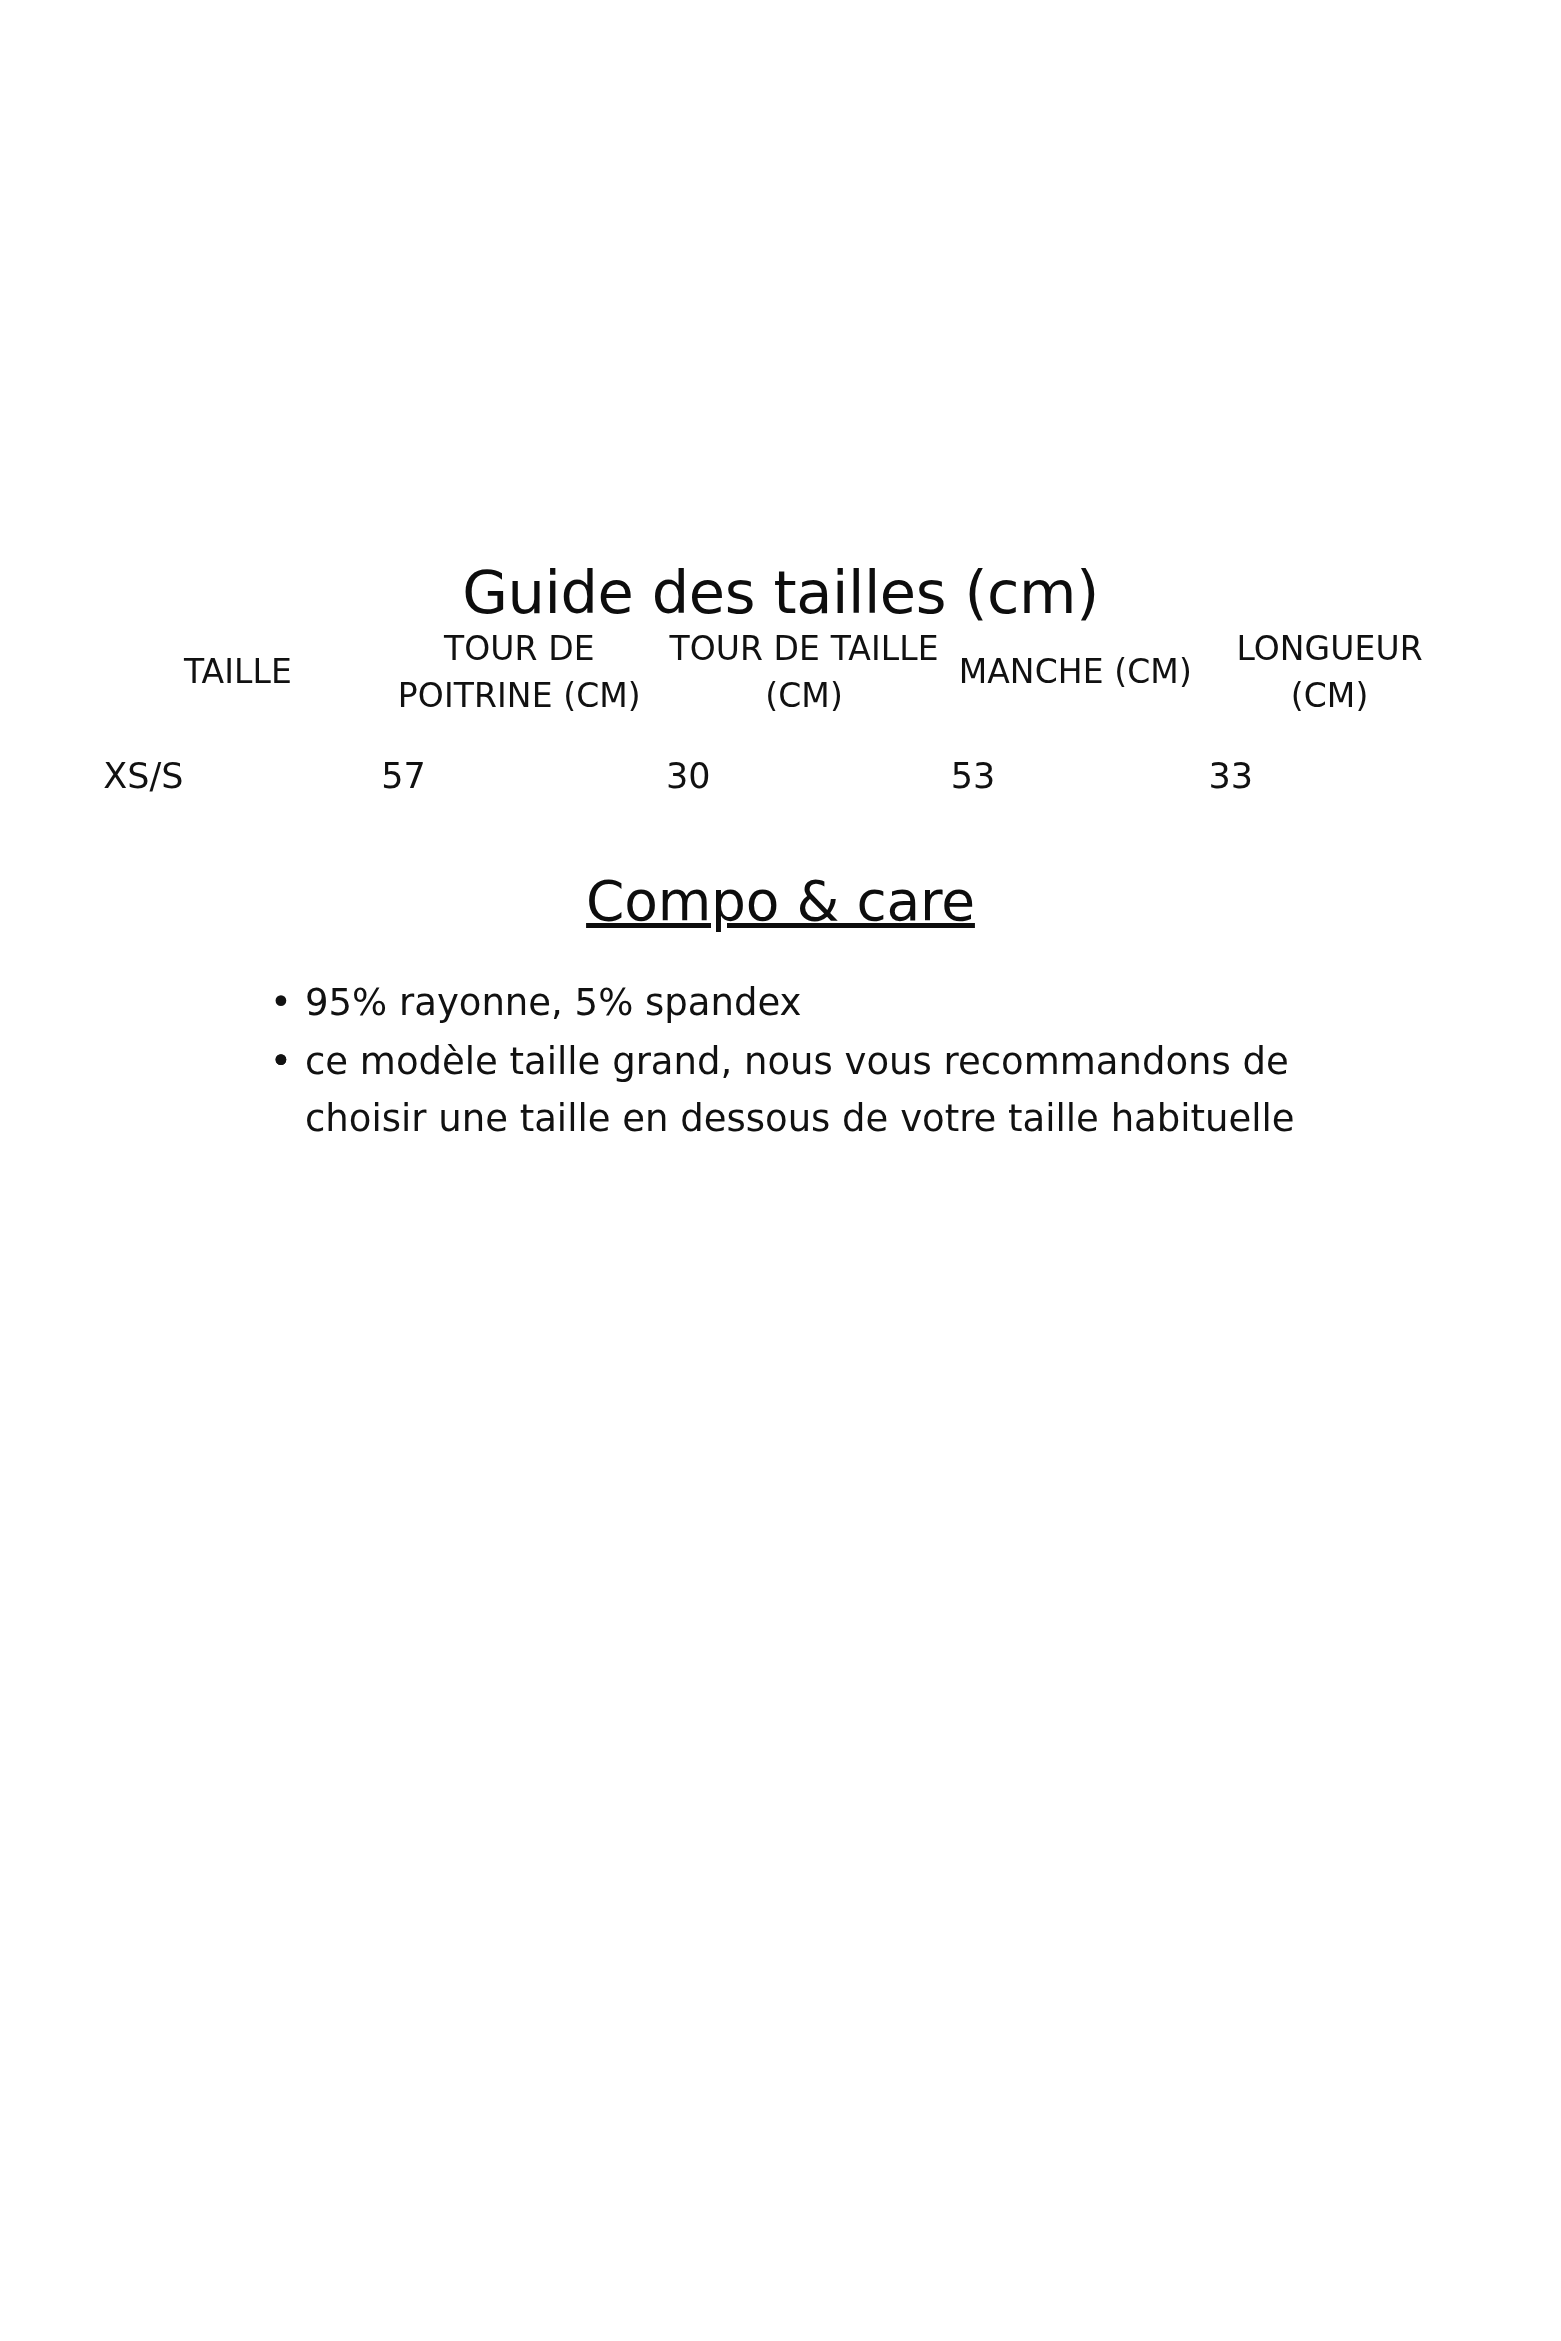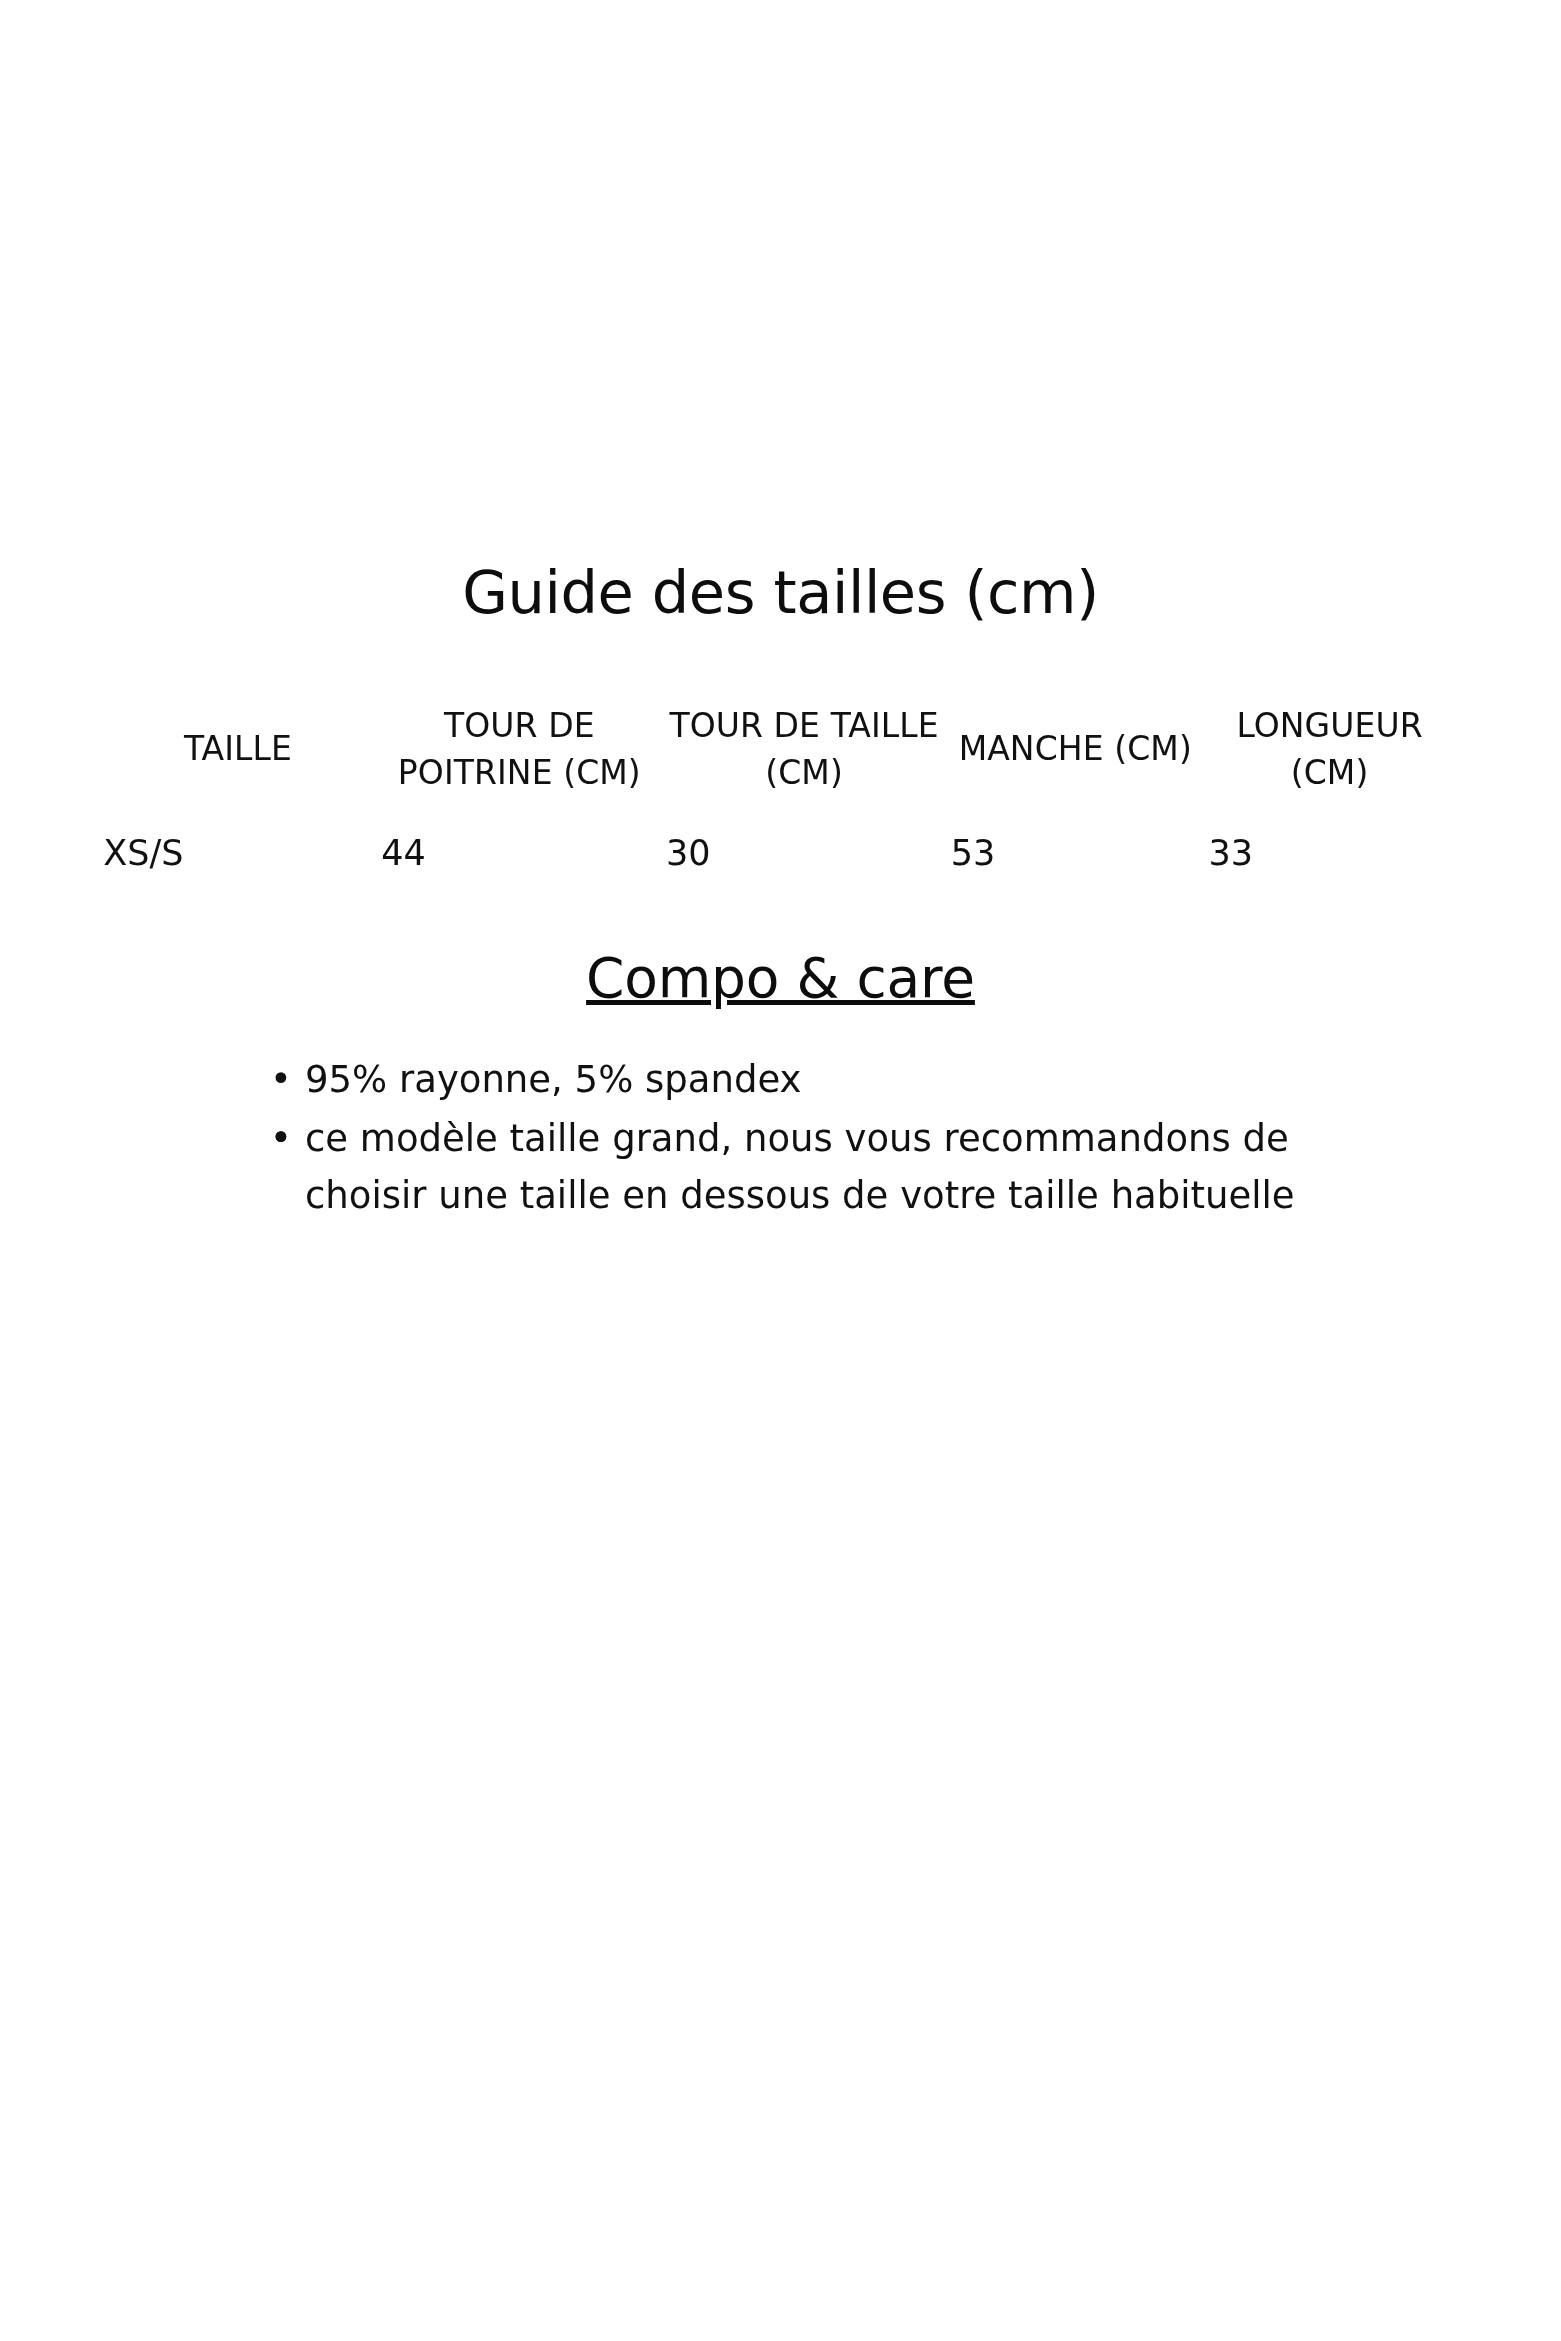--- a/index.html
+++ b/index.html
@@ -34,21 +34,20 @@
     font-weight: 400;
     letter-spacing: -0.4px;
     color: #0d0d0d;
     margin: 0;
     padding-top: 561px;
     line-height: 1.1;
   }
 
   
   .table-wrap {
-    margin-top: 77px;
     padding: 0 106px 0 99px;
   }
   table.size-table {
     width: 100%;
     border-collapse: collapse;
     table-layout: fixed;
   }
   table.size-table th {
     font-size: 33px;
     font-weight: 400;
@@ -135,21 +134,21 @@
             <th>TAILLE</th>
             <th>TOUR DE POITRINE (CM)</th>
             <th>TOUR DE TAILLE (CM)</th>
             <th>MANCHE (CM)</th>
             <th>LONGUEUR (CM)</th>
           </tr>
         </thead>
         <tbody>
           <tr>
             <td>XS/S</td>
-            <td>44</td>
+            <td>57</td>
             <td>30</td>
             <td>53</td>
             <td>33</td>
           </tr>
         </tbody>
       </table>
     </div>
 
     <h2 class="compo-title">Compo &amp; care</h2>
 

